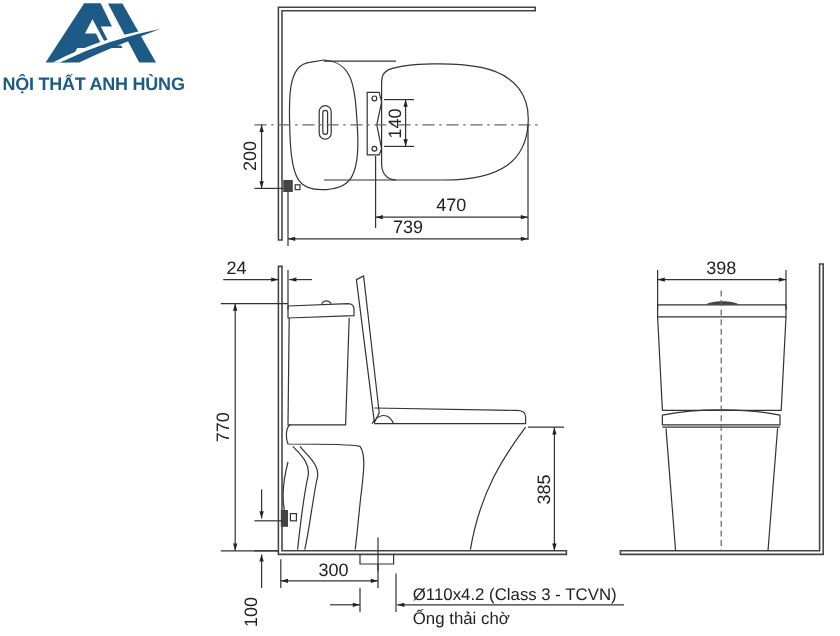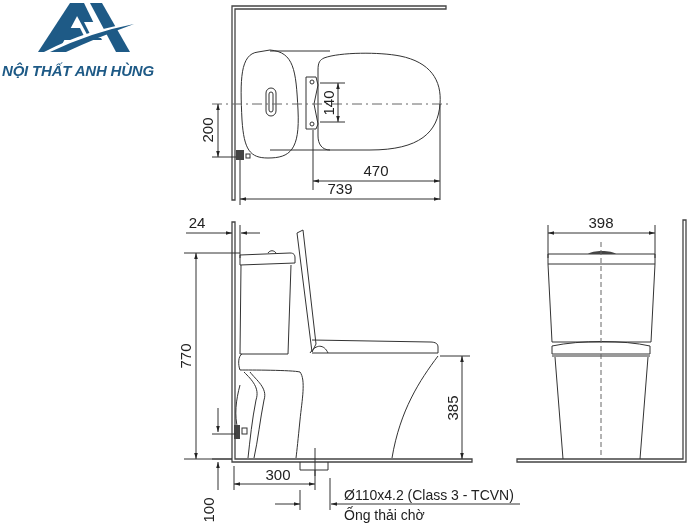--- a/index.html
+++ b/index.html
@@ -1,18 +1,18 @@
 <!DOCTYPE html>
 <html><head>
 <meta charset="utf-8">
 <style>
   html, body { margin: 0; padding: 0; background: #ffffff; }
   body { width: 700px; height: 530px; position: relative; overflow: hidden; font-family: "Liberation Sans", sans-serif; }
   .logo { position: absolute; left: 0; top: 0; width: 200px; height: 90px; }
-  .brand { position: absolute; left: 2px; top: 62px; font-family: "Liberation Sans", sans-serif; font-weight: bold; font-size: 15px; color: #1e5a86; letter-spacing: -0.2px; white-space: nowrap; font-style: italic; }
+  .brand { position: absolute; left: 2px; top: 62px; font-family: "Liberation Sans", sans-serif; font-weight: bold; font-size: 15px; color: #1e5a86; letter-spacing: -0.2px; white-space: nowrap; }
   svg.drawing { position: absolute; left: 0; top: 0; }
   .dim { font-family: "Liberation Sans", sans-serif; font-size: 15px; fill: #222; }
   .note { font-family: "Liberation Sans", sans-serif; font-size: 14px; fill: #222; }
   .ln { stroke: #333; stroke-width: 1; fill: none; }
   .thick { stroke: #444; stroke-width: 1.3; fill: none; }
   .center { stroke: #666; stroke-width: 1; fill: none; stroke-dasharray: 10 4 2 4; }
   .dash { stroke: #666; stroke-width: 1; fill: none; stroke-dasharray: 5 3; }
 </style>
 </head>
 <body>

